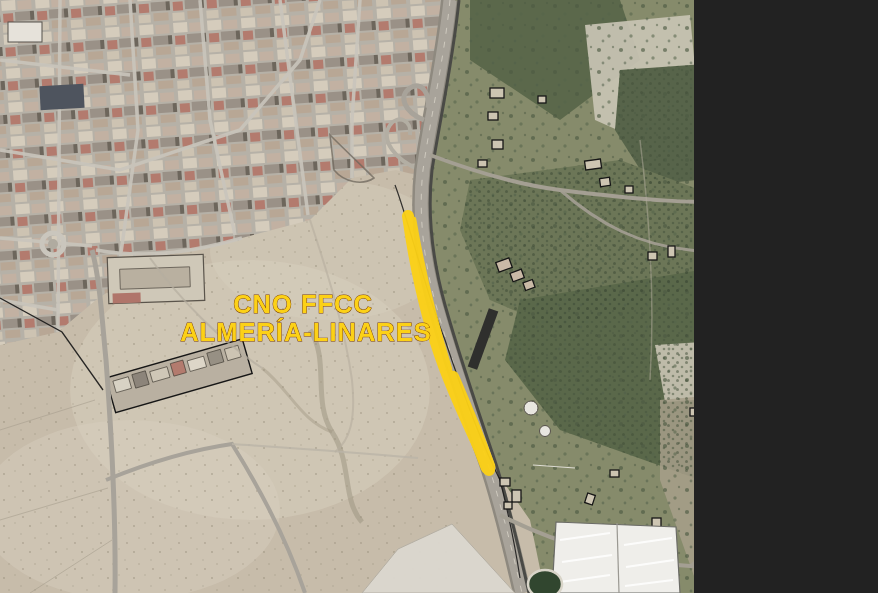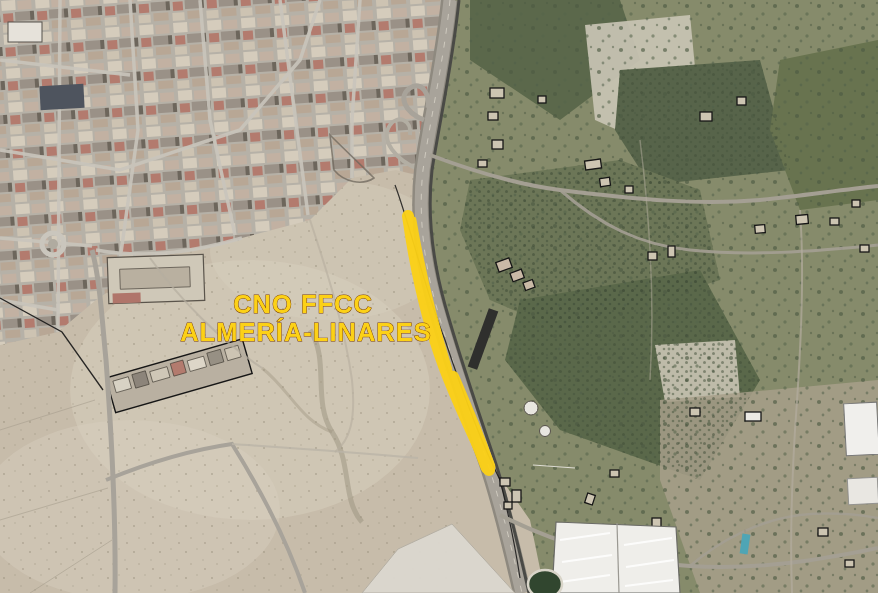--- a/index.html
+++ b/index.html
@@ -4,21 +4,21 @@
 <style>
   :root{
     --desert:#c7bcaa; --desert-light:#d8cfbe; --urban-street:#b6b1a7;
     --veg-mid:#868b6b; --veg-dark:#5b684b; --field-pale:#c9c4b4;
     --greenhouse:#efeeea; --road:#a8a39a; --railway:#4a4a46;
     --pond:#31462f; --pool:#4fa5b5; --outline:#161616;
     --accent:#fcd116; --accent-outline:#7b3f07;
   }
   html,body{margin:0;padding:0;background:#222;}
   .stage{
-    position:relative;width:878px;height:593px;overflow:hidden;
+    position:relative;width:694px;height:593px;overflow:hidden;
     font-family:"Liberation Sans",sans-serif;background:var(--desert);text-align:right;
   }
   svg{display:block;}
   .anno-text{
     font-family:"Liberation Sans",sans-serif;
     font-weight:bold;font-size:25.5px;letter-spacing:1px;
     fill:var(--accent);stroke:var(--accent-outline);stroke-width:0.9px;
     paint-order:stroke;text-anchor:middle;
   }
 </style>

